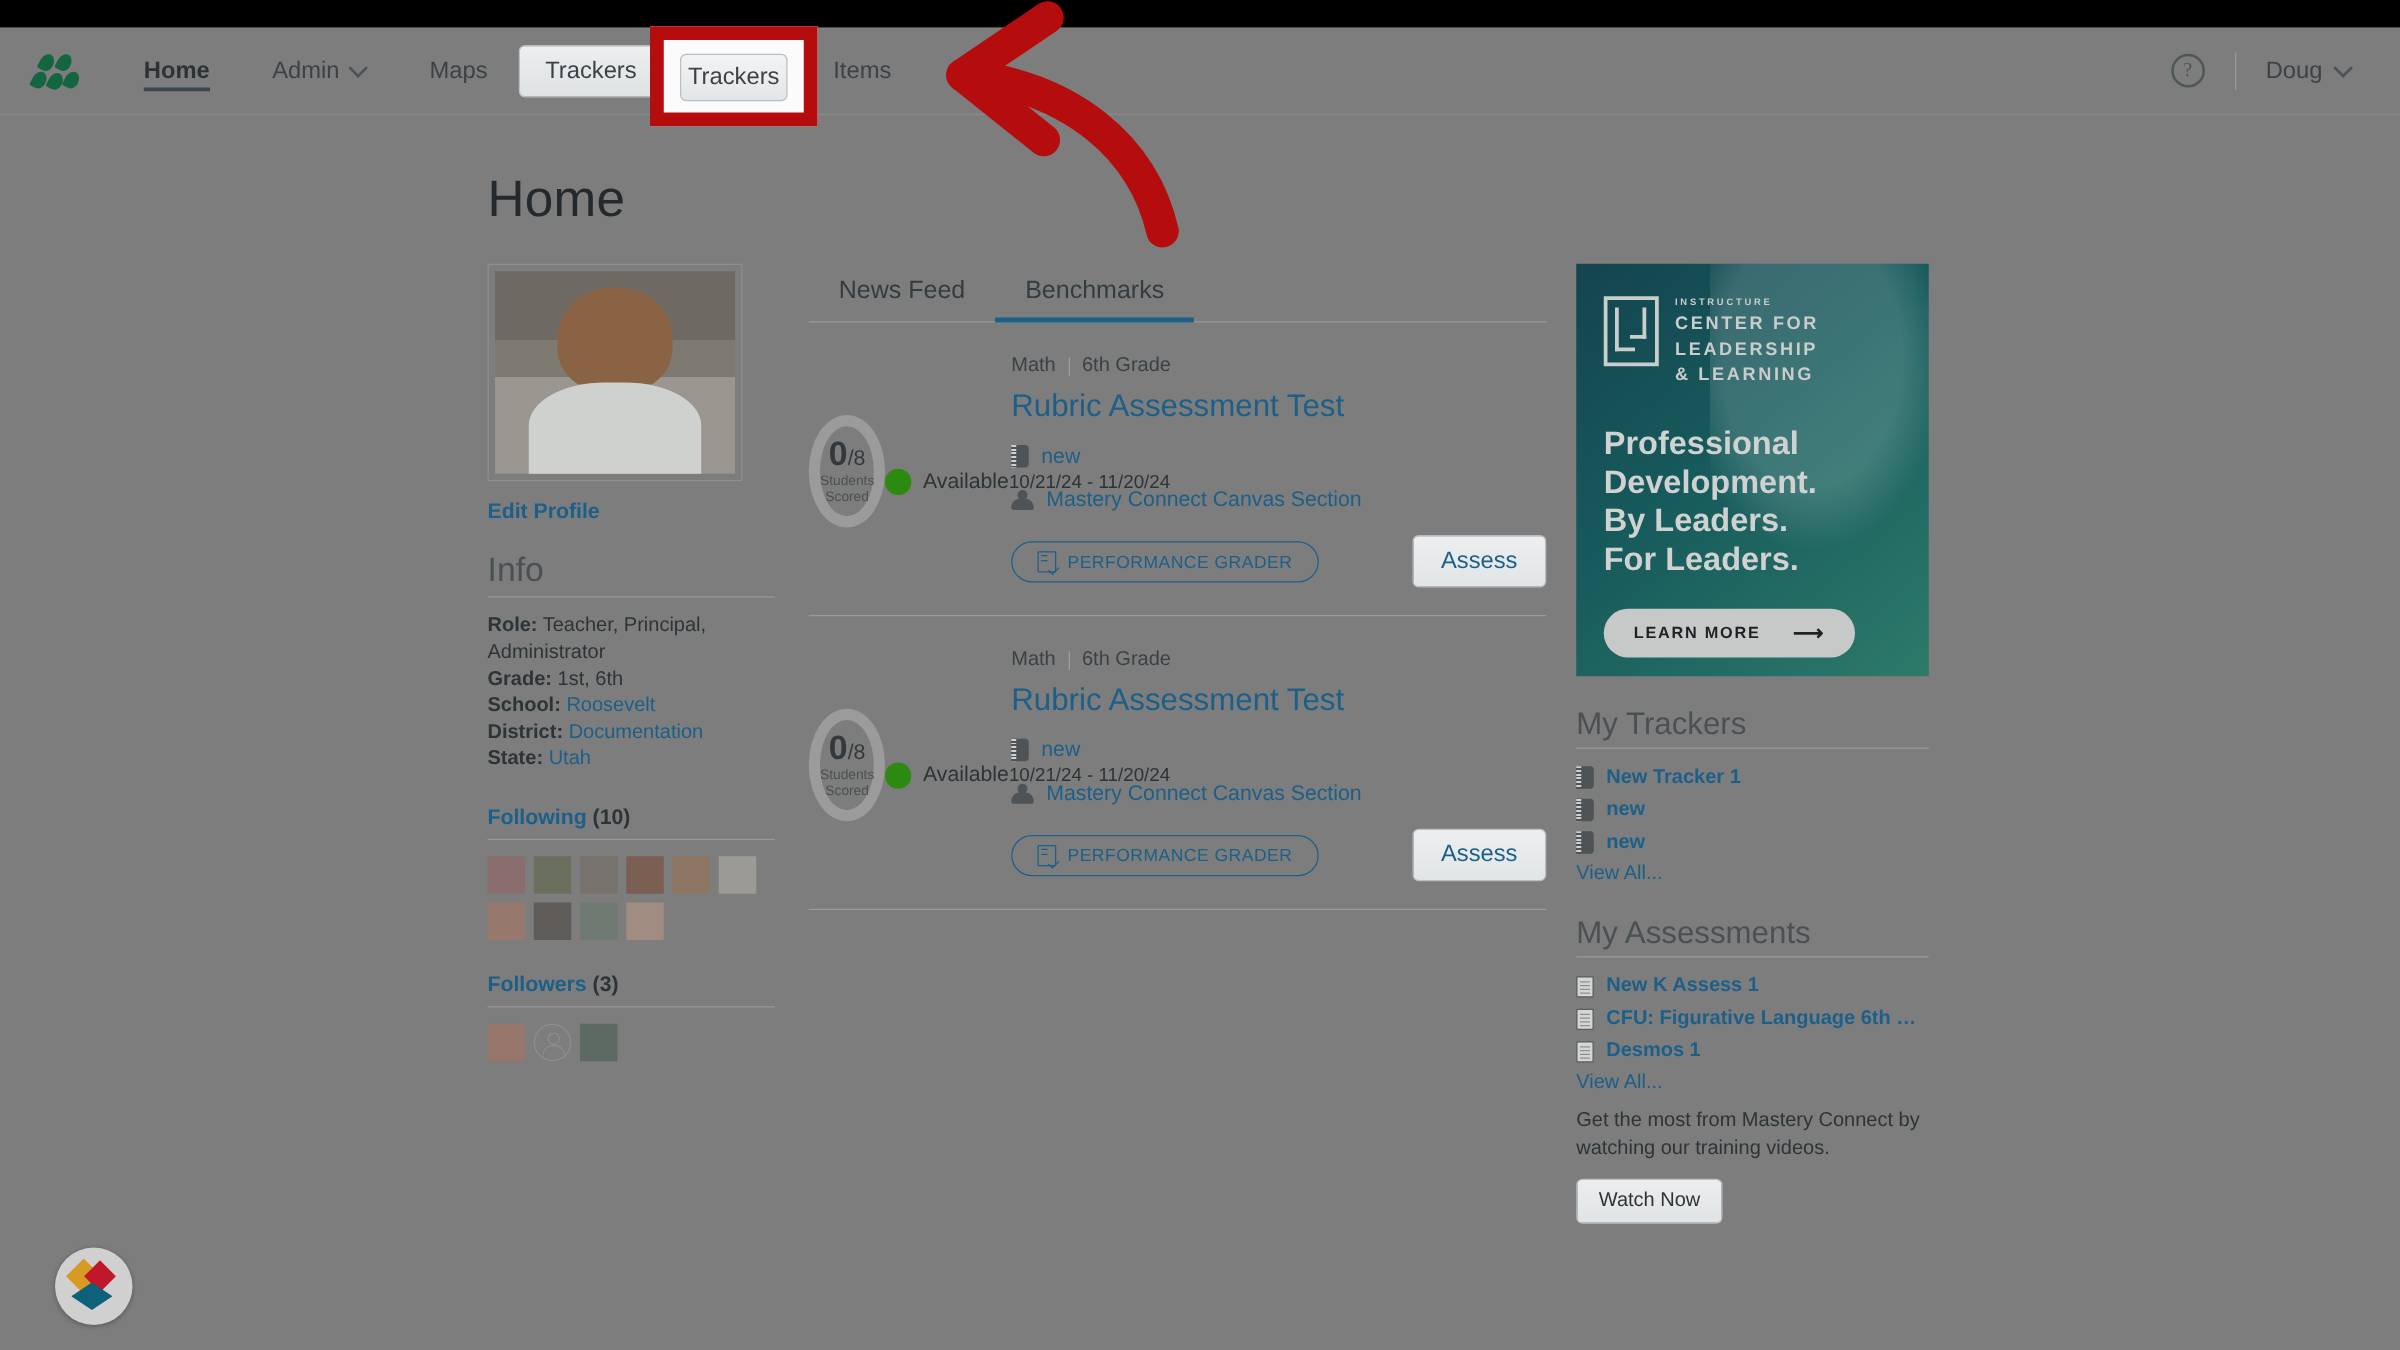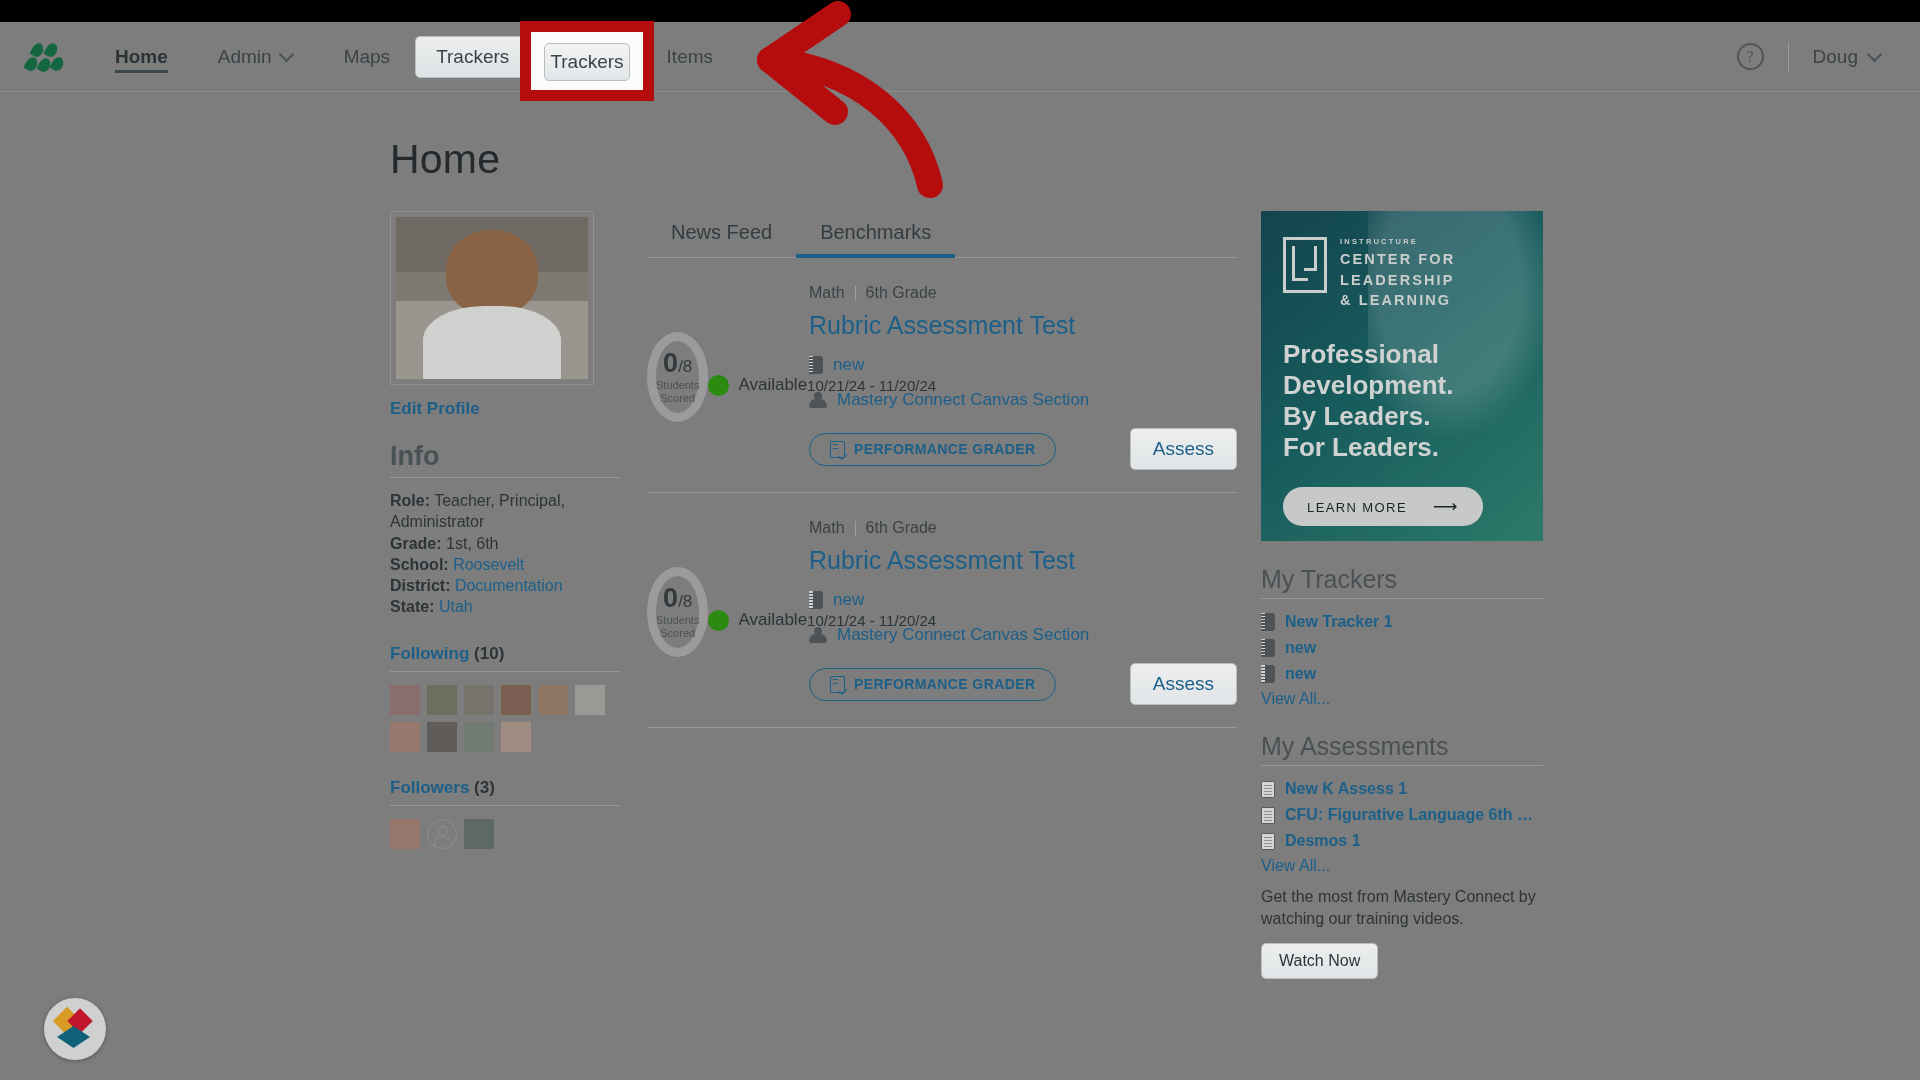--- a/index.html
+++ b/index.html
@@ -112,21 +112,21 @@
     content:""; position:absolute; left:26%; top:8%; width:48%; height:52%;
     background: #8a6244; border-radius: 48% 48% 42% 42%;
   }
   .avatar-photo::after {
     content:""; position:absolute; left:14%; top:55%; width:72%; height:48%;
     background: #cfd1cf; border-radius: 44% 44% 0 0;
   }
   .link { color: #1c5f89; text-decoration: none; cursor: pointer; }
   .edit-profile { display:inline-block; margin-top: 14px; font-size: 17px; font-weight: bold; color:#1c5f89; }
   .sec-head {
-    margin-top: 22px; font-size: 27px; color: #4a5154; font-weight: bold;
+    margin-top: 22px; font-size: 27px; color: #4a5154; font-weight: normal;
     padding-bottom: 5px; border-bottom: 1px solid #979797;
   }
   .info-list { margin-top: 12px; font-size: 16px; line-height: 1.33; color:#2d3437; }
   .info-list b { font-weight: bold; }
   .sub-head {
     margin-top: 26px; font-size: 17px; color:#1c5f89; font-weight: bold;
     padding-bottom: 7px; border-bottom: 1px solid #979797;
   }
   .sub-head span.count { color: #2d3437; font-weight: bold; text-align: right; }
   .avatars { display: flex; flex-wrap: wrap; gap: 7px; margin-top: 13px; width: 224px; }
@@ -191,21 +191,21 @@
     background:#4d5356; border-radius:50%;
   }
   .icon-section::after {
     content:""; position:absolute; left:0px; top:7px; width:18px; height:9px;
     background:#4d5356; border-radius: 9px 9px 3px 3px;
   }
   .actions { display:flex; align-items:center; gap:0; margin-top: 18px; }
   .btn-pg {
     display:flex; gap:9px;
     border:1.5px solid #1c6089; color:#1c6089; border-radius: 22px;
-    padding: 7px 20px; font-size: 14px; font-weight: bold; letter-spacing:.4px;
+    padding: 7px 20px; font-size: 14px; font-weight: normal; letter-spacing:.4px;
     cursor:pointer; background: transparent;
   }
   .icon-pg { width:15px; height:17px; flex:none; position:relative; border:1.7px solid #1c6089; border-radius:1px; }
   .icon-pg::before {
     content:""; position:absolute; left:2px; top:2px; width:5px; height:1.6px; background:#1c6089;
     box-shadow: 0 4px 0 #1c6089;
   }
   .icon-pg::after {
     content:""; position:absolute; right:-3px; bottom:-1px; width:7px; height:4px;
     border-left:1.7px solid #1c6089; border-bottom:1.7px solid #1c6089;
@@ -242,23 +242,23 @@
     content:""; position:absolute; right:7px; top:6px; width:10px; height:22px;
     border-right:3.5px solid #c9cdcc; border-bottom:3.5px solid #c9cdcc;
   }
   .cll-text { color:#c9cdcc; }
   .cll-text .eyebrow { font-size: 7.5px; letter-spacing: 2.2px; font-weight:bold; }
   .cll-text .big { font-size: 14.5px; letter-spacing: 2.1px; font-weight: bold; line-height: 1.42; margin-top:3px; }
   .promo-head {
     margin-top: 28px; color:#cfd2d1; font-size: 26px; font-weight:bold; line-height:1.2;
   }
   .promo-btn {
-    margin-top: 24px; display:inline-flex; align-items:flex-end; gap: 26px;
+    margin-top: 24px; display:inline-flex; align-items:flex-start; gap: 26px;
     background:#c6c9c8; color:#1d2224; border-radius: 24px;
-    padding: 11px 24px; font-size: 13px; font-weight:normal; letter-spacing:1.4px;
+    padding: 11px 24px; font-size: 13px; font-weight:bold; letter-spacing:1.4px;
     cursor:pointer;
   }
   .arrow-r { font-size: 17px; line-height: 1; }
 
   .r-head {
     margin-top: 24px; font-size: 25px; color:#4a5154; font-weight:normal;
     padding-bottom: 4px; border-bottom: 1px solid #9a9a9a;
   }
   .r-list { margin-top: 10px; }
   .r-item { display:flex; align-items:center; gap: 10px; padding: 4px 0; font-size: 16px; }

